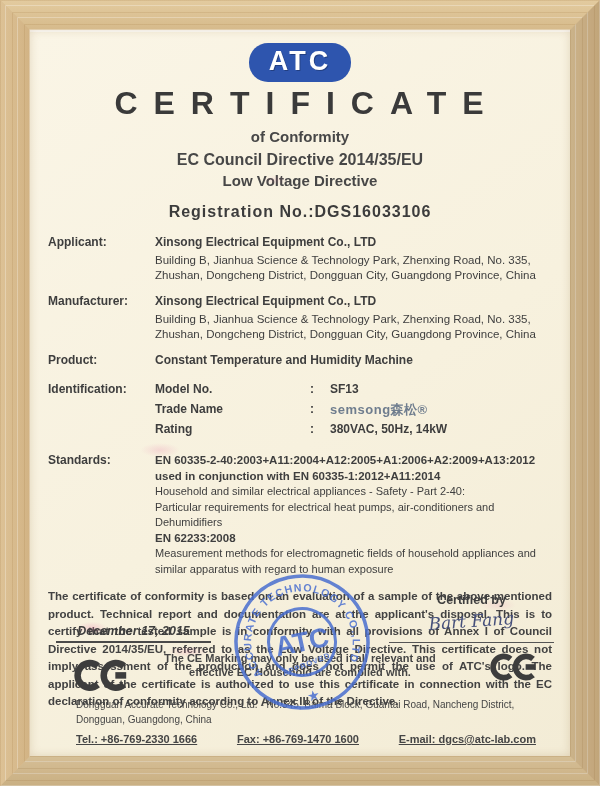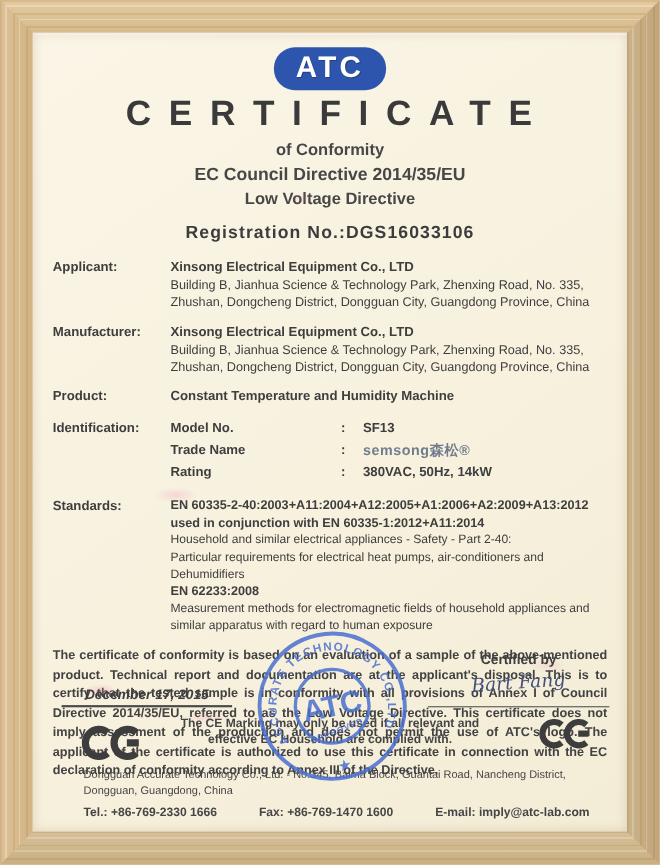--- a/index.html
+++ b/index.html
@@ -82,21 +82,21 @@
   .sig-line{border-top:1.5px solid #555;margin-top:3px;}
   .stamp-wrap{position:absolute;left:201px;top:541px;width:142px;height:142px;
     transform:rotate(-12deg);opacity:.85;z-index:5;}
   .ce-left{position:absolute;left:44px;top:628px;width:58px;}
   .ce-right{position:absolute;right:30px;top:622px;width:50px;}
   .ce-notice{position:absolute;left:0;right:0;top:621px;text-align:center;
     font-size:11px;font-weight:bold;line-height:14px;color:#454545;}
   .company-foot{position:absolute;left:46px;right:34px;top:668px;
     font-size:10px;font-weight:normal;line-height:14.5px;color:#454545;}
   .contacts{position:absolute;left:46px;right:34px;top:703px;display:flex;
-    justify-content:space-between;font-size:11px;font-weight:bold;color:#454545;}
+    justify-content:space-between;font-size:11px;font-weight:bold;color:#454545;text-decoration:underline;}
 </style>
 </head>
 <body>
 
 <div class="frame-piece grain-h f-top"></div>
 <div class="frame-piece grain-h f-bottom"></div>
 <div class="frame-piece grain-v f-left"></div>
 <div class="frame-piece grain-v f-right"></div>
 
 <div class="paper">
@@ -208,16 +208,16 @@
 
   <div class="ce-notice">
     <div>The CE Marking may only be used if all relevant and</div>
     <div>effective EC Household are complied with.</div>
   </div>
 
   <div class="company-foot">Dongguan Accurate Technology Co., Ltd. - No.345, Baima Block, Guantai Road, Nancheng District, Dongguan, Guangdong, China</div>
   <div class="contacts">
     <span>Tel.: +86-769-2330 1666</span>
     <span>Fax: +86-769-1470 1600</span>
-    <span>E-mail: imply@atc-lab.com</span>
+    <span>E-mail: dgcs@atc-lab.com</span>
   </div>
 
 </div>
 
 </body></html>

